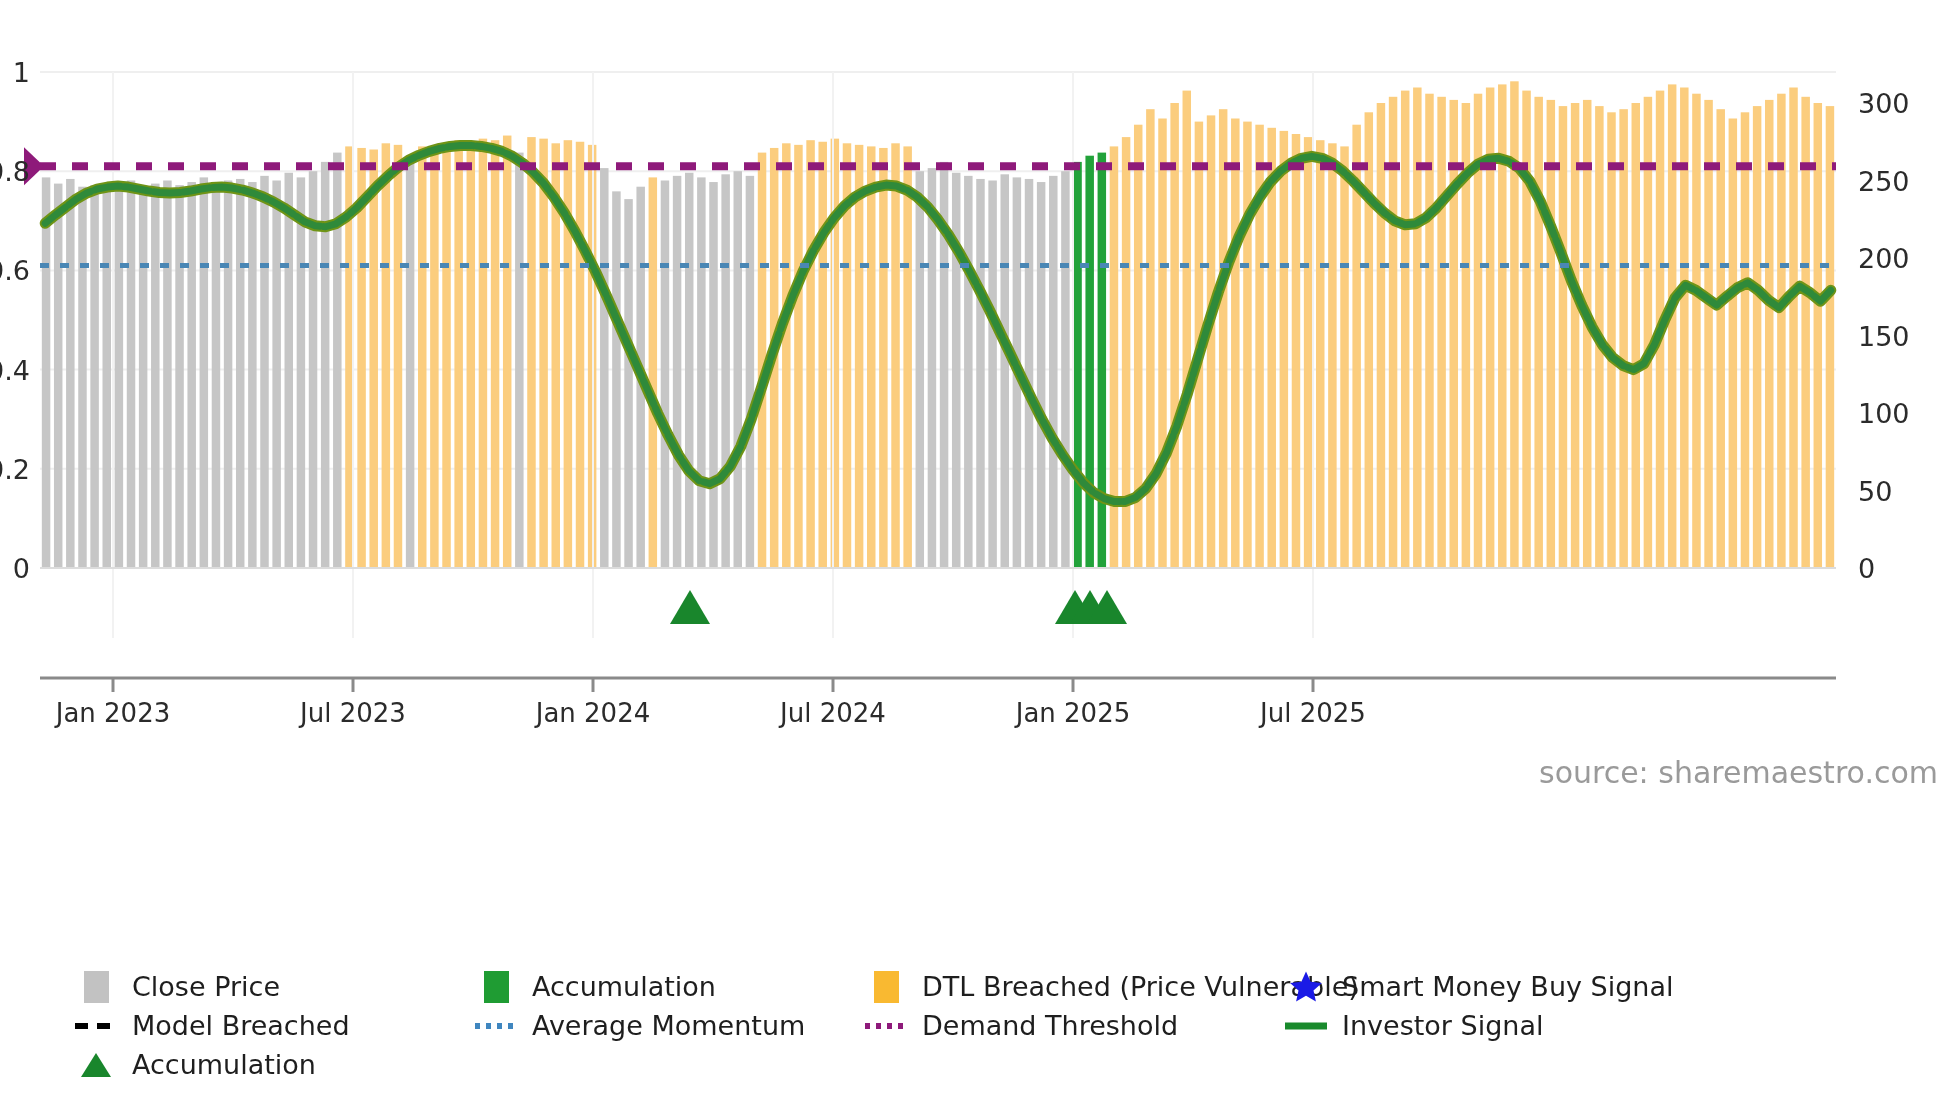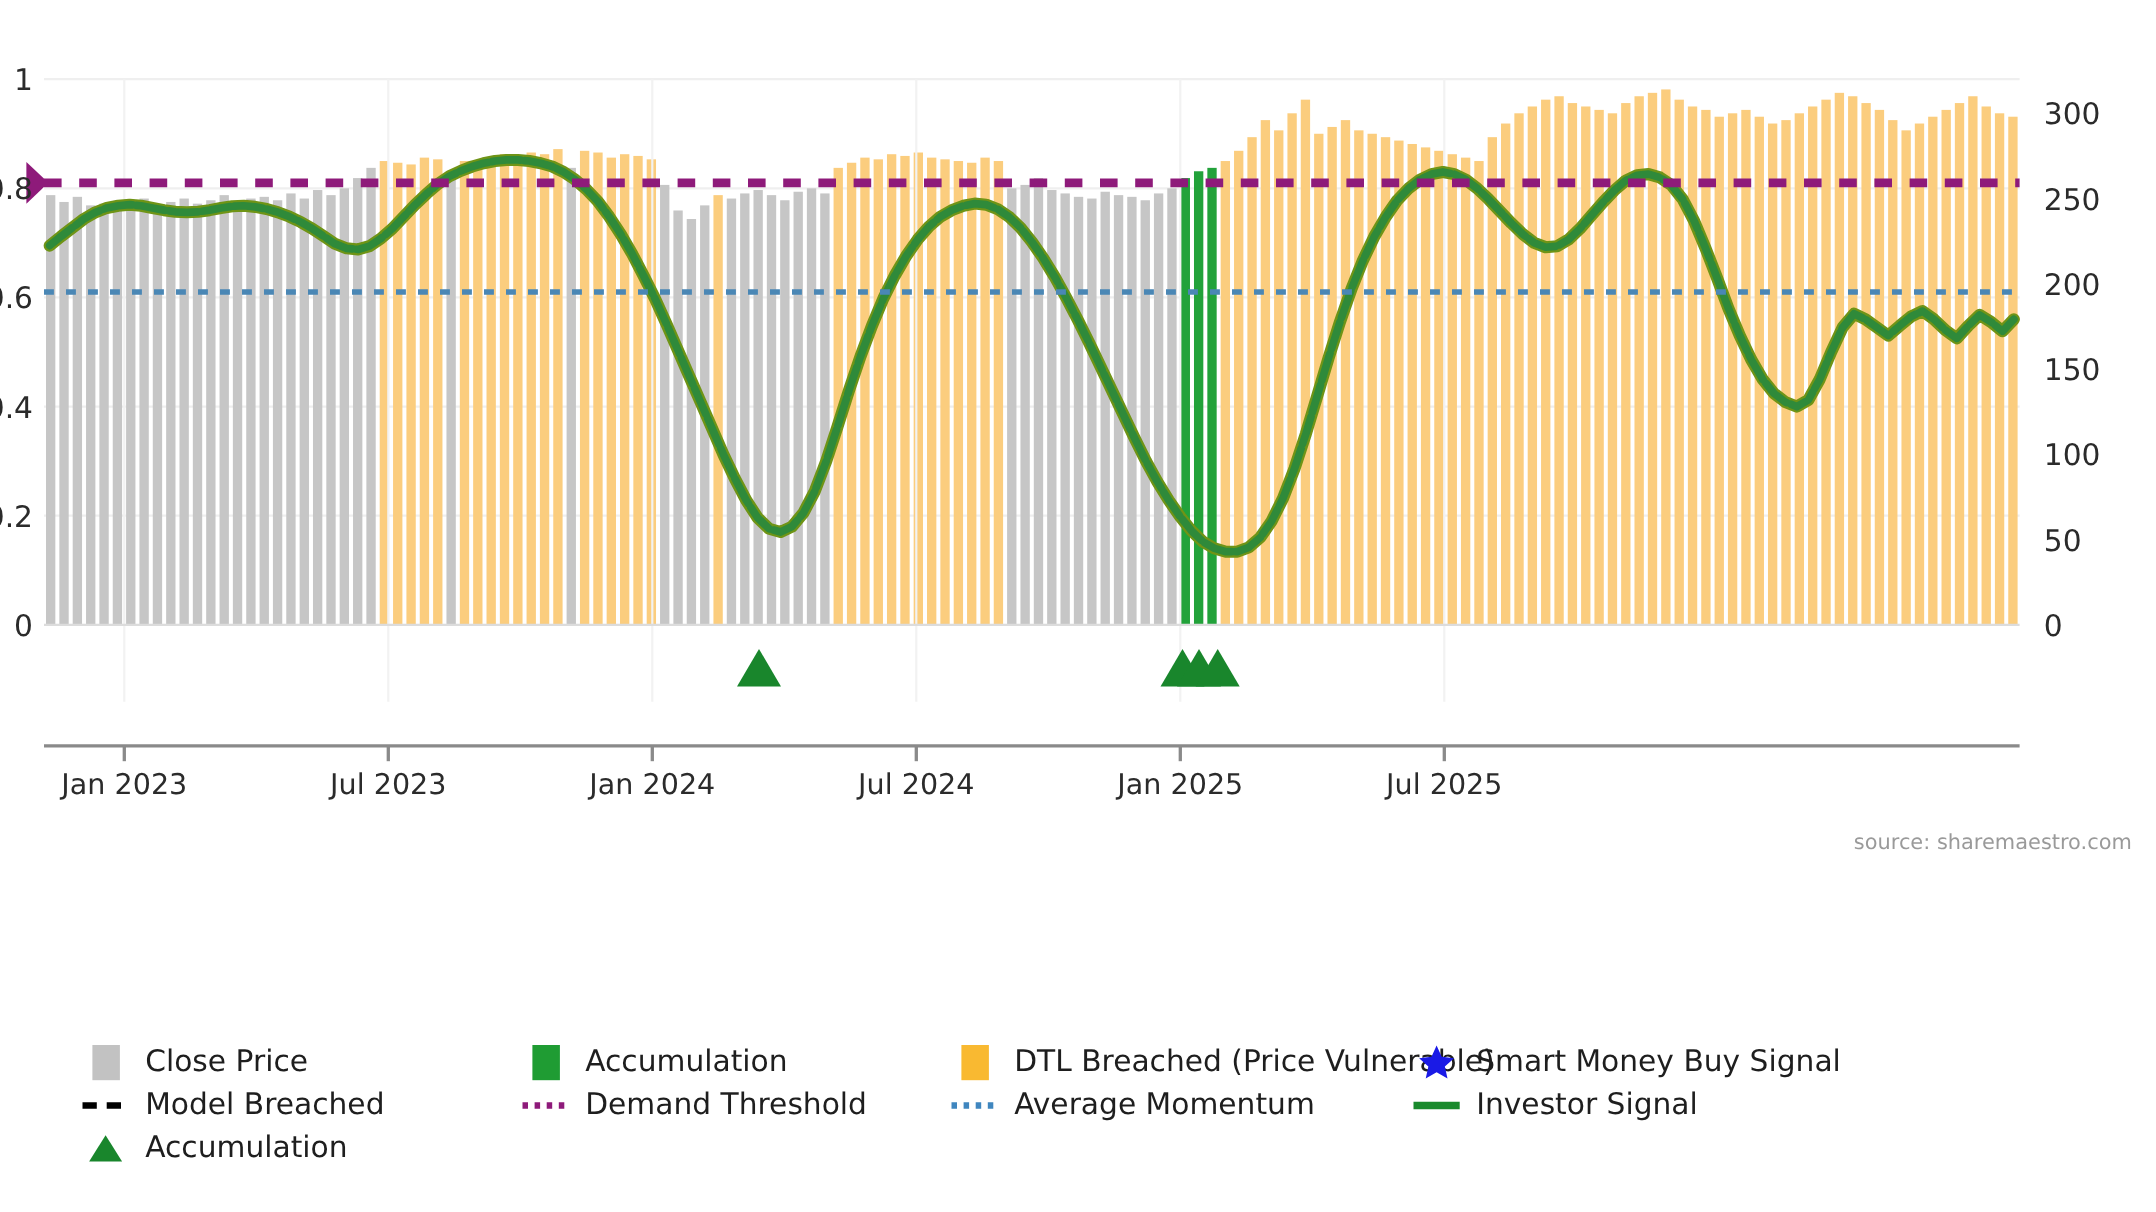--- a/index.html
+++ b/index.html
@@ -13,26 +13,26 @@
   .axis-label{
     font-size:27px;fill:#2b2b2b;
     font-family:"DejaVu Sans","Liberation Sans",sans-serif;
   }
   .tick-label{
     font-size:26px;fill:#2b2b2b;
     font-family:"DejaVu Sans","Liberation Sans",sans-serif;
   }
   .source-note{
     position:absolute;right:22px;top:755px;
-    font-size:19px;color:#9a9a9a;
+    font-size:30px;color:#9a9a9a;
     font-family:"DejaVu Sans","Liberation Sans",sans-serif;
     white-space:nowrap;
   }
   #legend{
-    position:absolute;left:74px;top:946px;width:1870px;
+    position:absolute;left:74px;top:967px;width:1870px;
     display:grid;grid-template-columns:400px 390px 420px 400px;
     grid-auto-rows:39px;align-items:center;
   }
   .legend-item{display:flex;align-items:center;gap:14px;height:39px;}
   .legend-label{
     font-size:27px;color:#1e1e1e;white-space:nowrap;
     font-family:"DejaVu Sans","Liberation Sans",sans-serif;
   }
   .key-swatch{width:25px;height:32px;flex:0 0 auto;}
   .key-wrap{width:44px;display:flex;justify-content:center;align-items:center;flex:0 0 auto;}
@@ -277,32 +277,32 @@
         <span class="key-wrap">
           <svg width="44" height="14">
             <line x1="1" y1="7" x2="43" y2="7" stroke="#000000" stroke-width="6" stroke-dasharray="13 9"></line>
           </svg>
         </span>
         <span class="legend-label">Model Breached</span>
       </div>
       <div class="legend-item">
         <span class="key-wrap">
           <svg width="44" height="14">
+            <line x1="1" y1="7" x2="43" y2="7" stroke="#3f86bf" stroke-width="6" stroke-dasharray="5 6"></line>
+          </svg>
+        </span>
+        <span class="legend-label">Average Momentum</span>
+      </div>
+      <div class="legend-item">
+        <span class="key-wrap">
+          <svg width="44" height="14">
             <line x1="1" y1="7" x2="43" y2="7" stroke="#8e1a7a" stroke-width="6" stroke-dasharray="5 6"></line>
           </svg>
         </span>
         <span class="legend-label">Demand Threshold</span>
-      </div>
-      <div class="legend-item">
-        <span class="key-wrap">
-          <svg width="44" height="14">
-            <line x1="1" y1="7" x2="43" y2="7" stroke="#3f86bf" stroke-width="6" stroke-dasharray="5 6"></line>
-          </svg>
-        </span>
-        <span class="legend-label">Average Momentum</span>
       </div>
       <div class="legend-item">
         <span class="key-wrap">
           <svg width="44" height="14">
             <line x1="1" y1="7" x2="43" y2="7" stroke="#198a2c" stroke-width="7"></line>
           </svg>
         </span>
         <span class="legend-label">Investor Signal</span>
       </div>
       <div class="legend-item">

